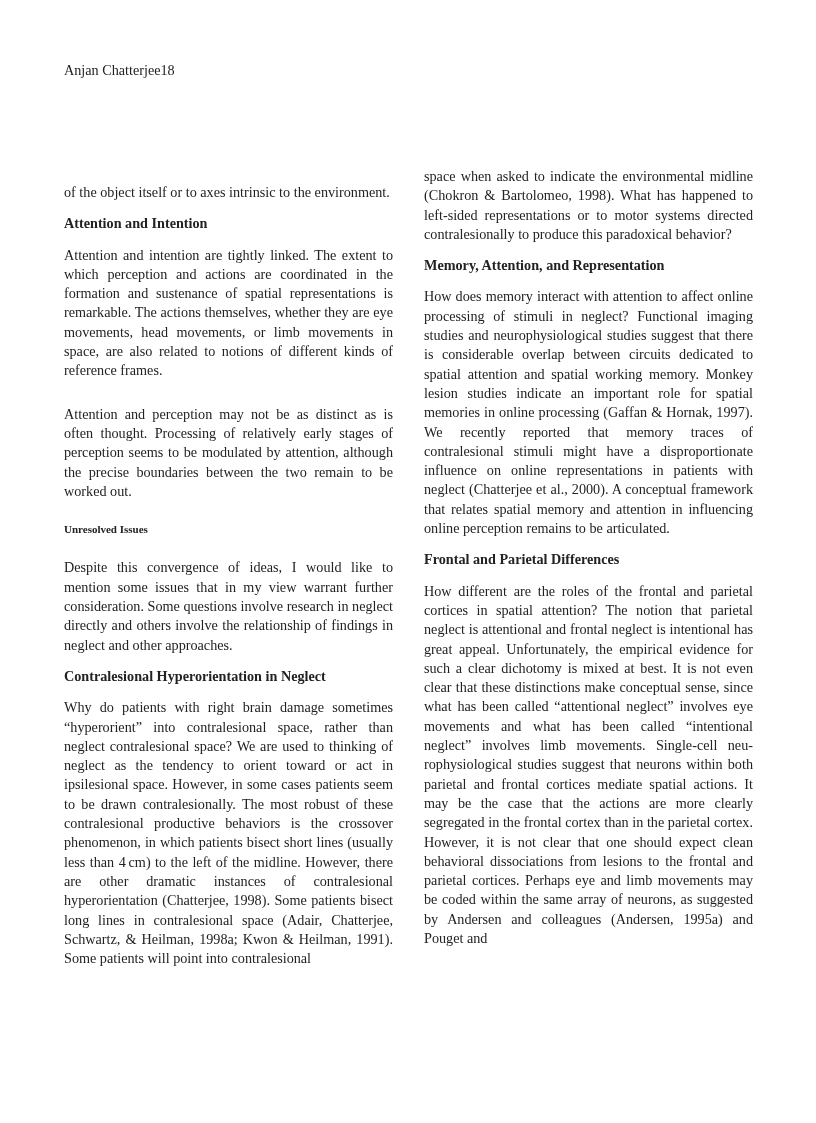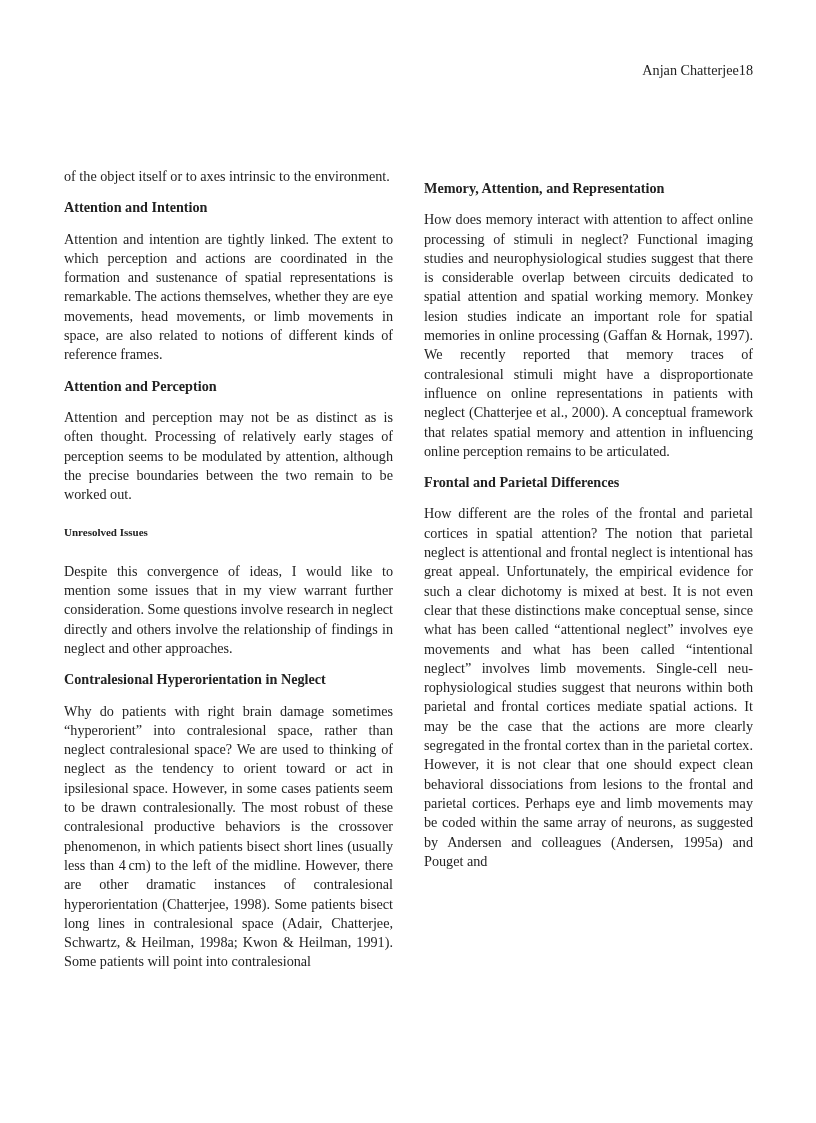--- a/index.html
+++ b/index.html
@@ -4,27 +4,27 @@
   <style>
     html, body { margin: 0; padding: 0; background: #ffffff; }
     body {
       width: 816px; height: 1123px; position: relative; overflow: hidden;
       font-family: "Liberation Serif", "DejaVu Serif", serif;
       color: #222222;
     }
     .running-head {
       position: absolute; top: 61px; left: 64px; width: 689px;
       font-size: 14.2px; line-height: 18px;
-      display: flex; justify-content: flex-end;
+      display: flex; justify-content: flex-start;
     }
     .col {
       position: absolute; top: 167px; width: 329px;
       font-size: 14.2px; line-height: 19.3px;
     }
-    .col.left { left: 64px; }
+    .col.left { left: 64px; margin-top: 16px; }
     .col.right { left: 424px; }
     .col p {
       margin: 0; text-align: justify; hyphens: manual;
     }
     .col h3 {
       margin: 0; font-size: 14.2px; line-height: 19.3px;
       font-weight: bold; 
     }
     .col h2 {
       margin: 0; font-size: 11px; line-height: 19.3px;
@@ -41,34 +41,34 @@
   <span>18</span>
 </div>
 
 <div class="col left">
   <p>of the object itself or to axes intrinsic to the environment.</p>
   <div class="gap-s"></div>
   <h3>Attention and Intention</h3>
   <div class="gap-s"></div>
   <p>Attention and intention are tightly linked. The extent to which perception and actions are coordi­nated in the formation and sustenance of spatial rep­resentations is remarkable. The actions themselves, whether they are eye movements, head movements, or limb movements in space, are also related to notions of different kinds of reference frames.</p>
   <div class="gap-s"></div>
-  <h3>Attention and Perception</h3>
   <div class="gap-s"></div>
   <p>Attention and perception may not be as distinct as is often thought. Processing of relatively early stages of perception seems to be modulated by attention, although the precise boundaries between the two remain to be worked out.</p>
   <div class="gap-l"></div>
   <h2>Unresolved Issues</h2>
   <div class="gap-l"></div>
   <p>Despite this convergence of ideas, I would like to mention some issues that in my view warrant further consideration. Some questions involve research in neglect directly and others involve the relationship of findings in neglect and other approaches.</p>
   <div class="gap-s"></div>
   <h3>Contralesional Hyperorientation in Neglect</h3>
   <div class="gap-s"></div>
   <p>Why do patients with right brain damage sometimes “hyperorient” into contralesional space, rather than neglect contralesional space? We are used to think­ing of neglect as the tendency to orient toward or act in ipsilesional space. However, in some cases patients seem to be drawn contralesionally. The most robust of these contralesional productive behaviors is the crossover phenomenon, in which patients bisect short lines (usually less than 4 cm) to the left of the midline. However, there are other dramatic instances of contralesional hyperorienta­tion (Chatterjee, 1998). Some patients bisect long lines in contralesional space (Adair, Chatterjee, Schwartz, &amp; Heilman, 1998a; Kwon &amp; Heilman, 1991). Some patients will point into contralesional</p>
 </div>
 
 <div class="col right">
+  <p>space when asked to indicate the environmental midline (Chokron &amp; Bartolomeo, 1998). What has happened to left-sided representations or to motor systems directed contralesionally to produce this paradoxical behavior?</p>
   <div class="gap-s"></div>
   <h3>Memory, Attention, and Representation</h3>
   <div class="gap-s"></div>
   <p>How does memory interact with attention to affect online processing of stimuli in neglect? Functional imaging studies and neurophysiological studies suggest that there is considerable overlap between circuits dedicated to spatial attention and spatial working memory. Monkey lesion studies indicate an important role for spatial memories in online processing (Gaffan &amp; Hornak, 1997). We recently reported that memory traces of contralesional stimuli might have a disproportionate influence on online representations in patients with neglect (Chatterjee et al., 2000). A conceptual framework that relates spatial memory and attention in influ­encing online perception remains to be articulated.</p>
   <div class="gap-s"></div>
   <h3>Frontal and Parietal Differences</h3>
   <div class="gap-s"></div>
   <p>How different are the roles of the frontal and pari­etal cortices in spatial attention? The notion that parietal neglect is attentional and frontal neglect is intentional has great appeal. Unfortunately, the empirical evidence for such a clear dichotomy is mixed at best. It is not even clear that these distinctions make conceptual sense, since what has been called “attentional neglect” involves eye movements and what has been called “intentional neglect” involves limb movements. Single-cell neu­rophysiological studies suggest that neurons within both parietal and frontal cortices mediate spatial actions. It may be the case that the actions are more clearly segregated in the frontal cortex than in the parietal cortex. However, it is not clear that one should expect clean behavioral dissociations from lesions to the frontal and parietal cortices. Perhaps eye and limb movements may be coded within the same array of neurons, as suggested by Andersen and colleagues (Andersen, 1995a) and Pouget and</p>
 </div>
 

